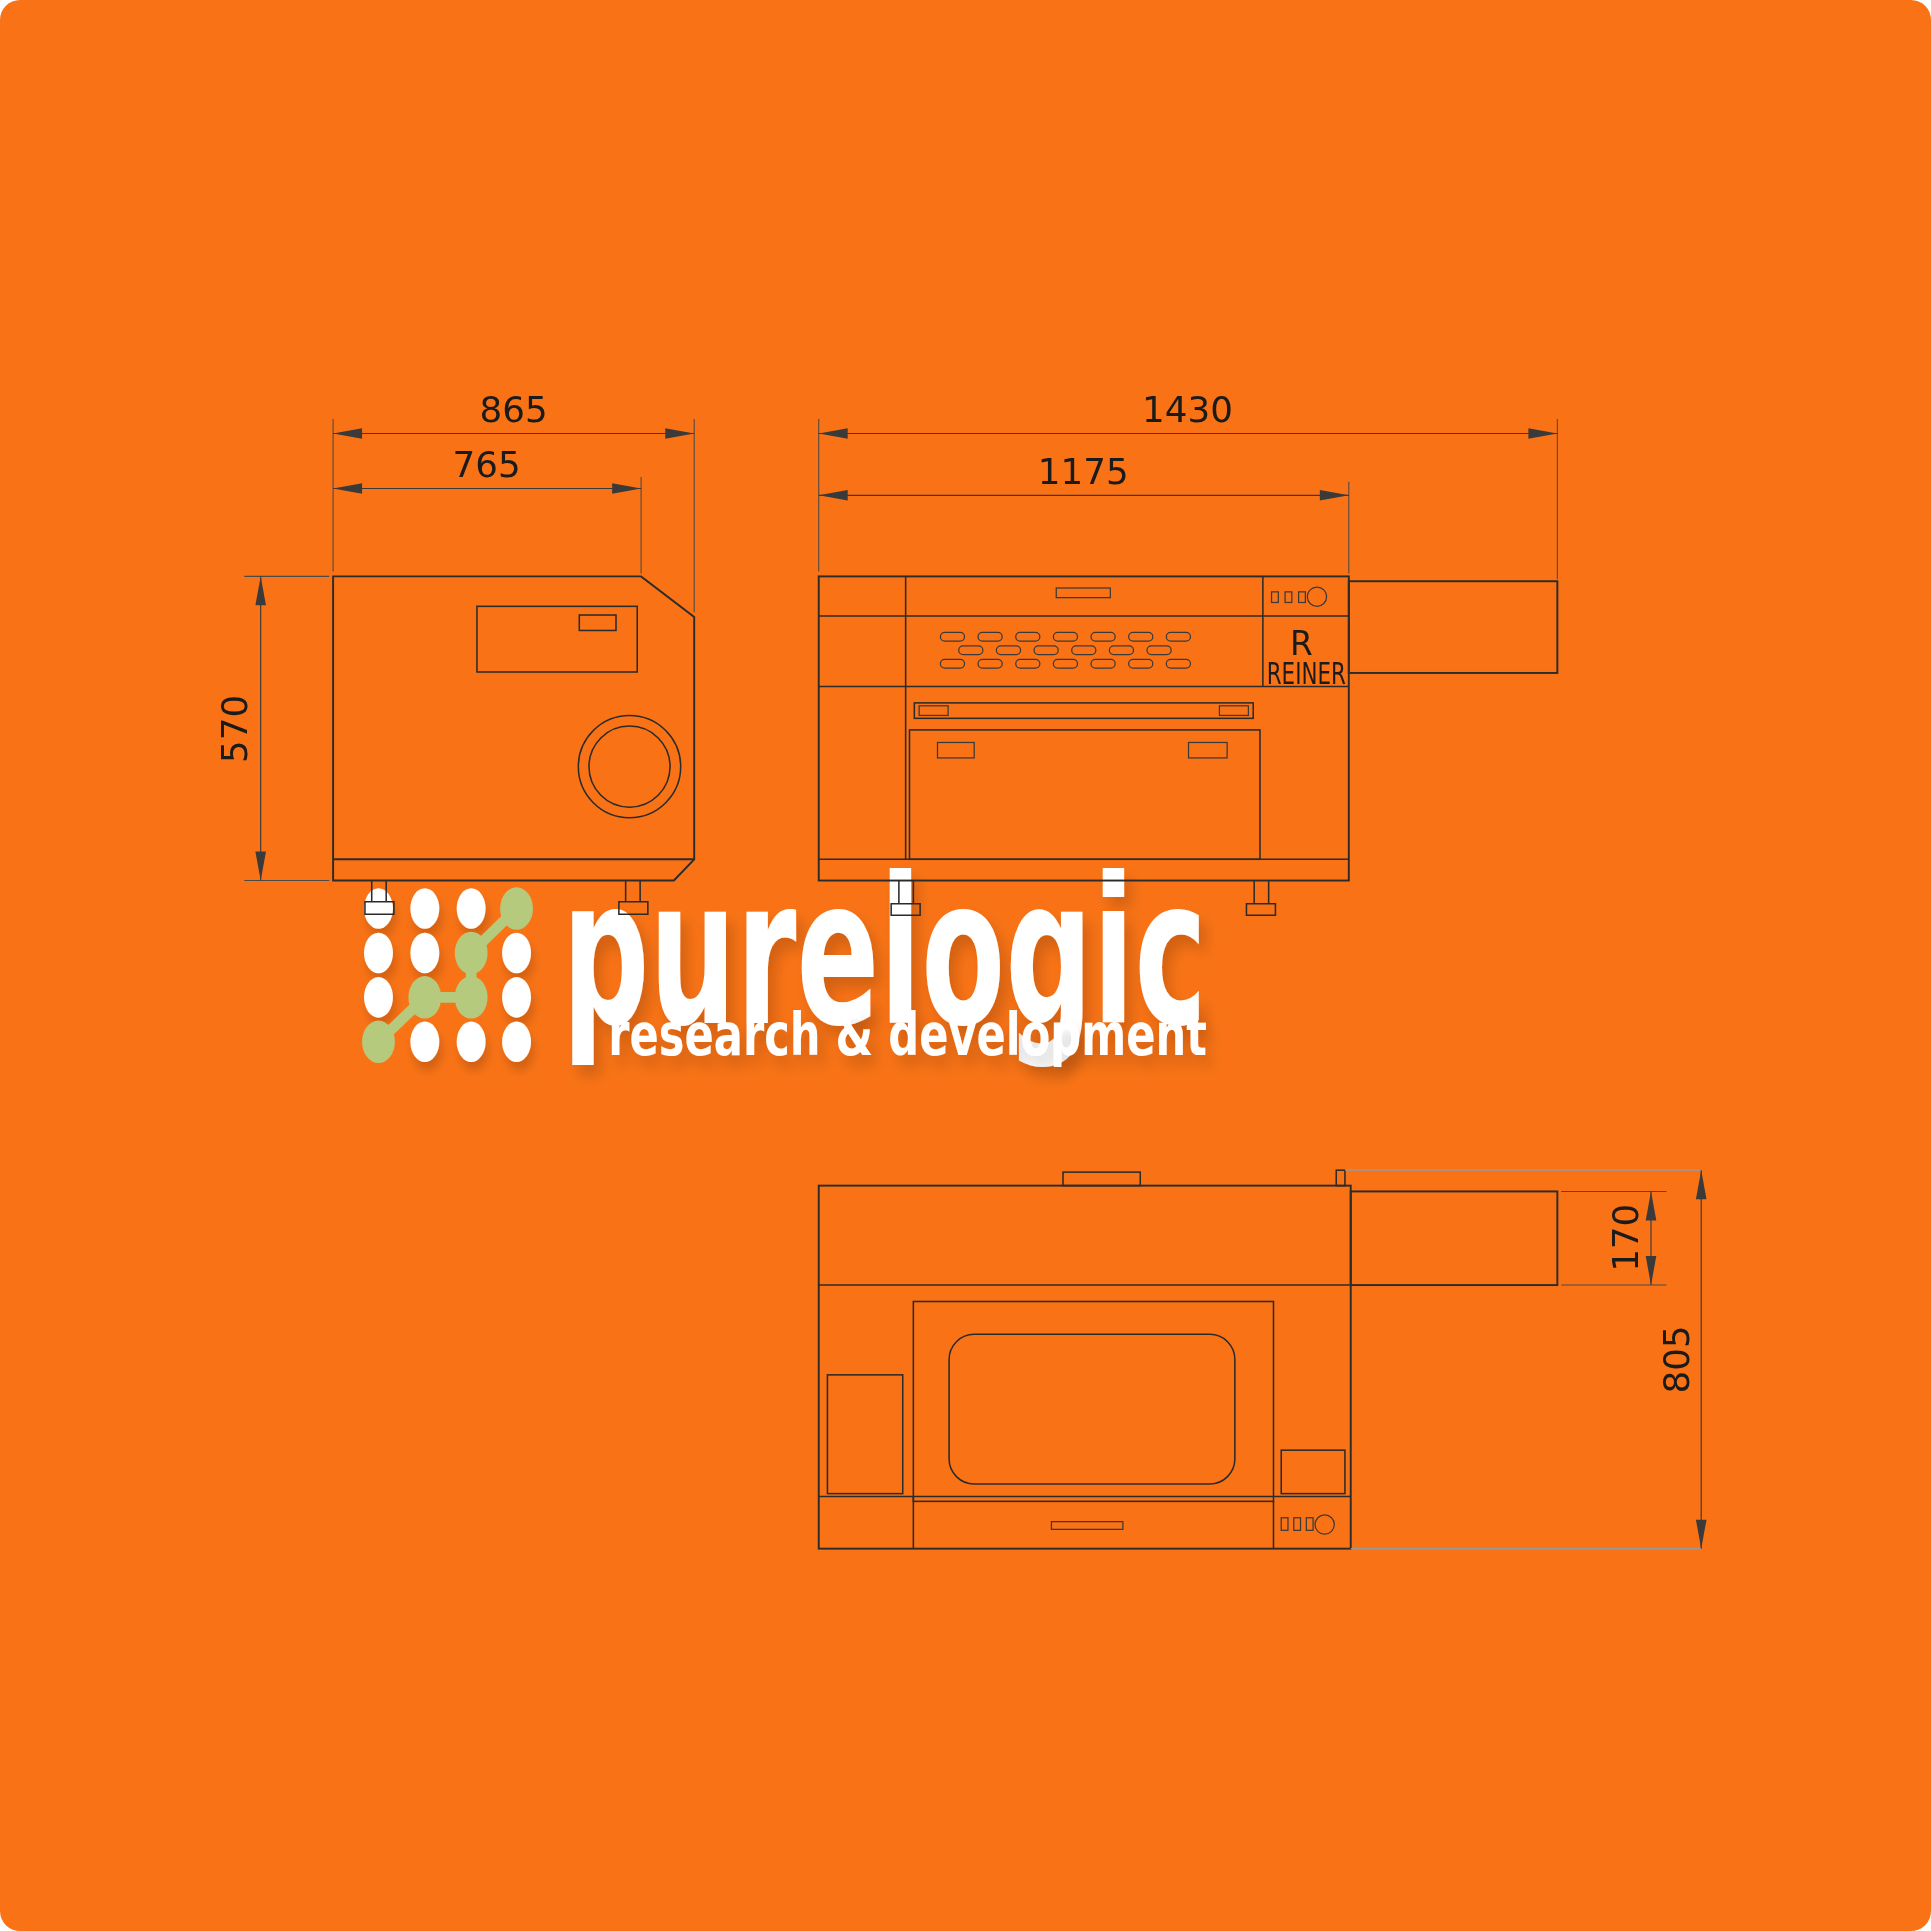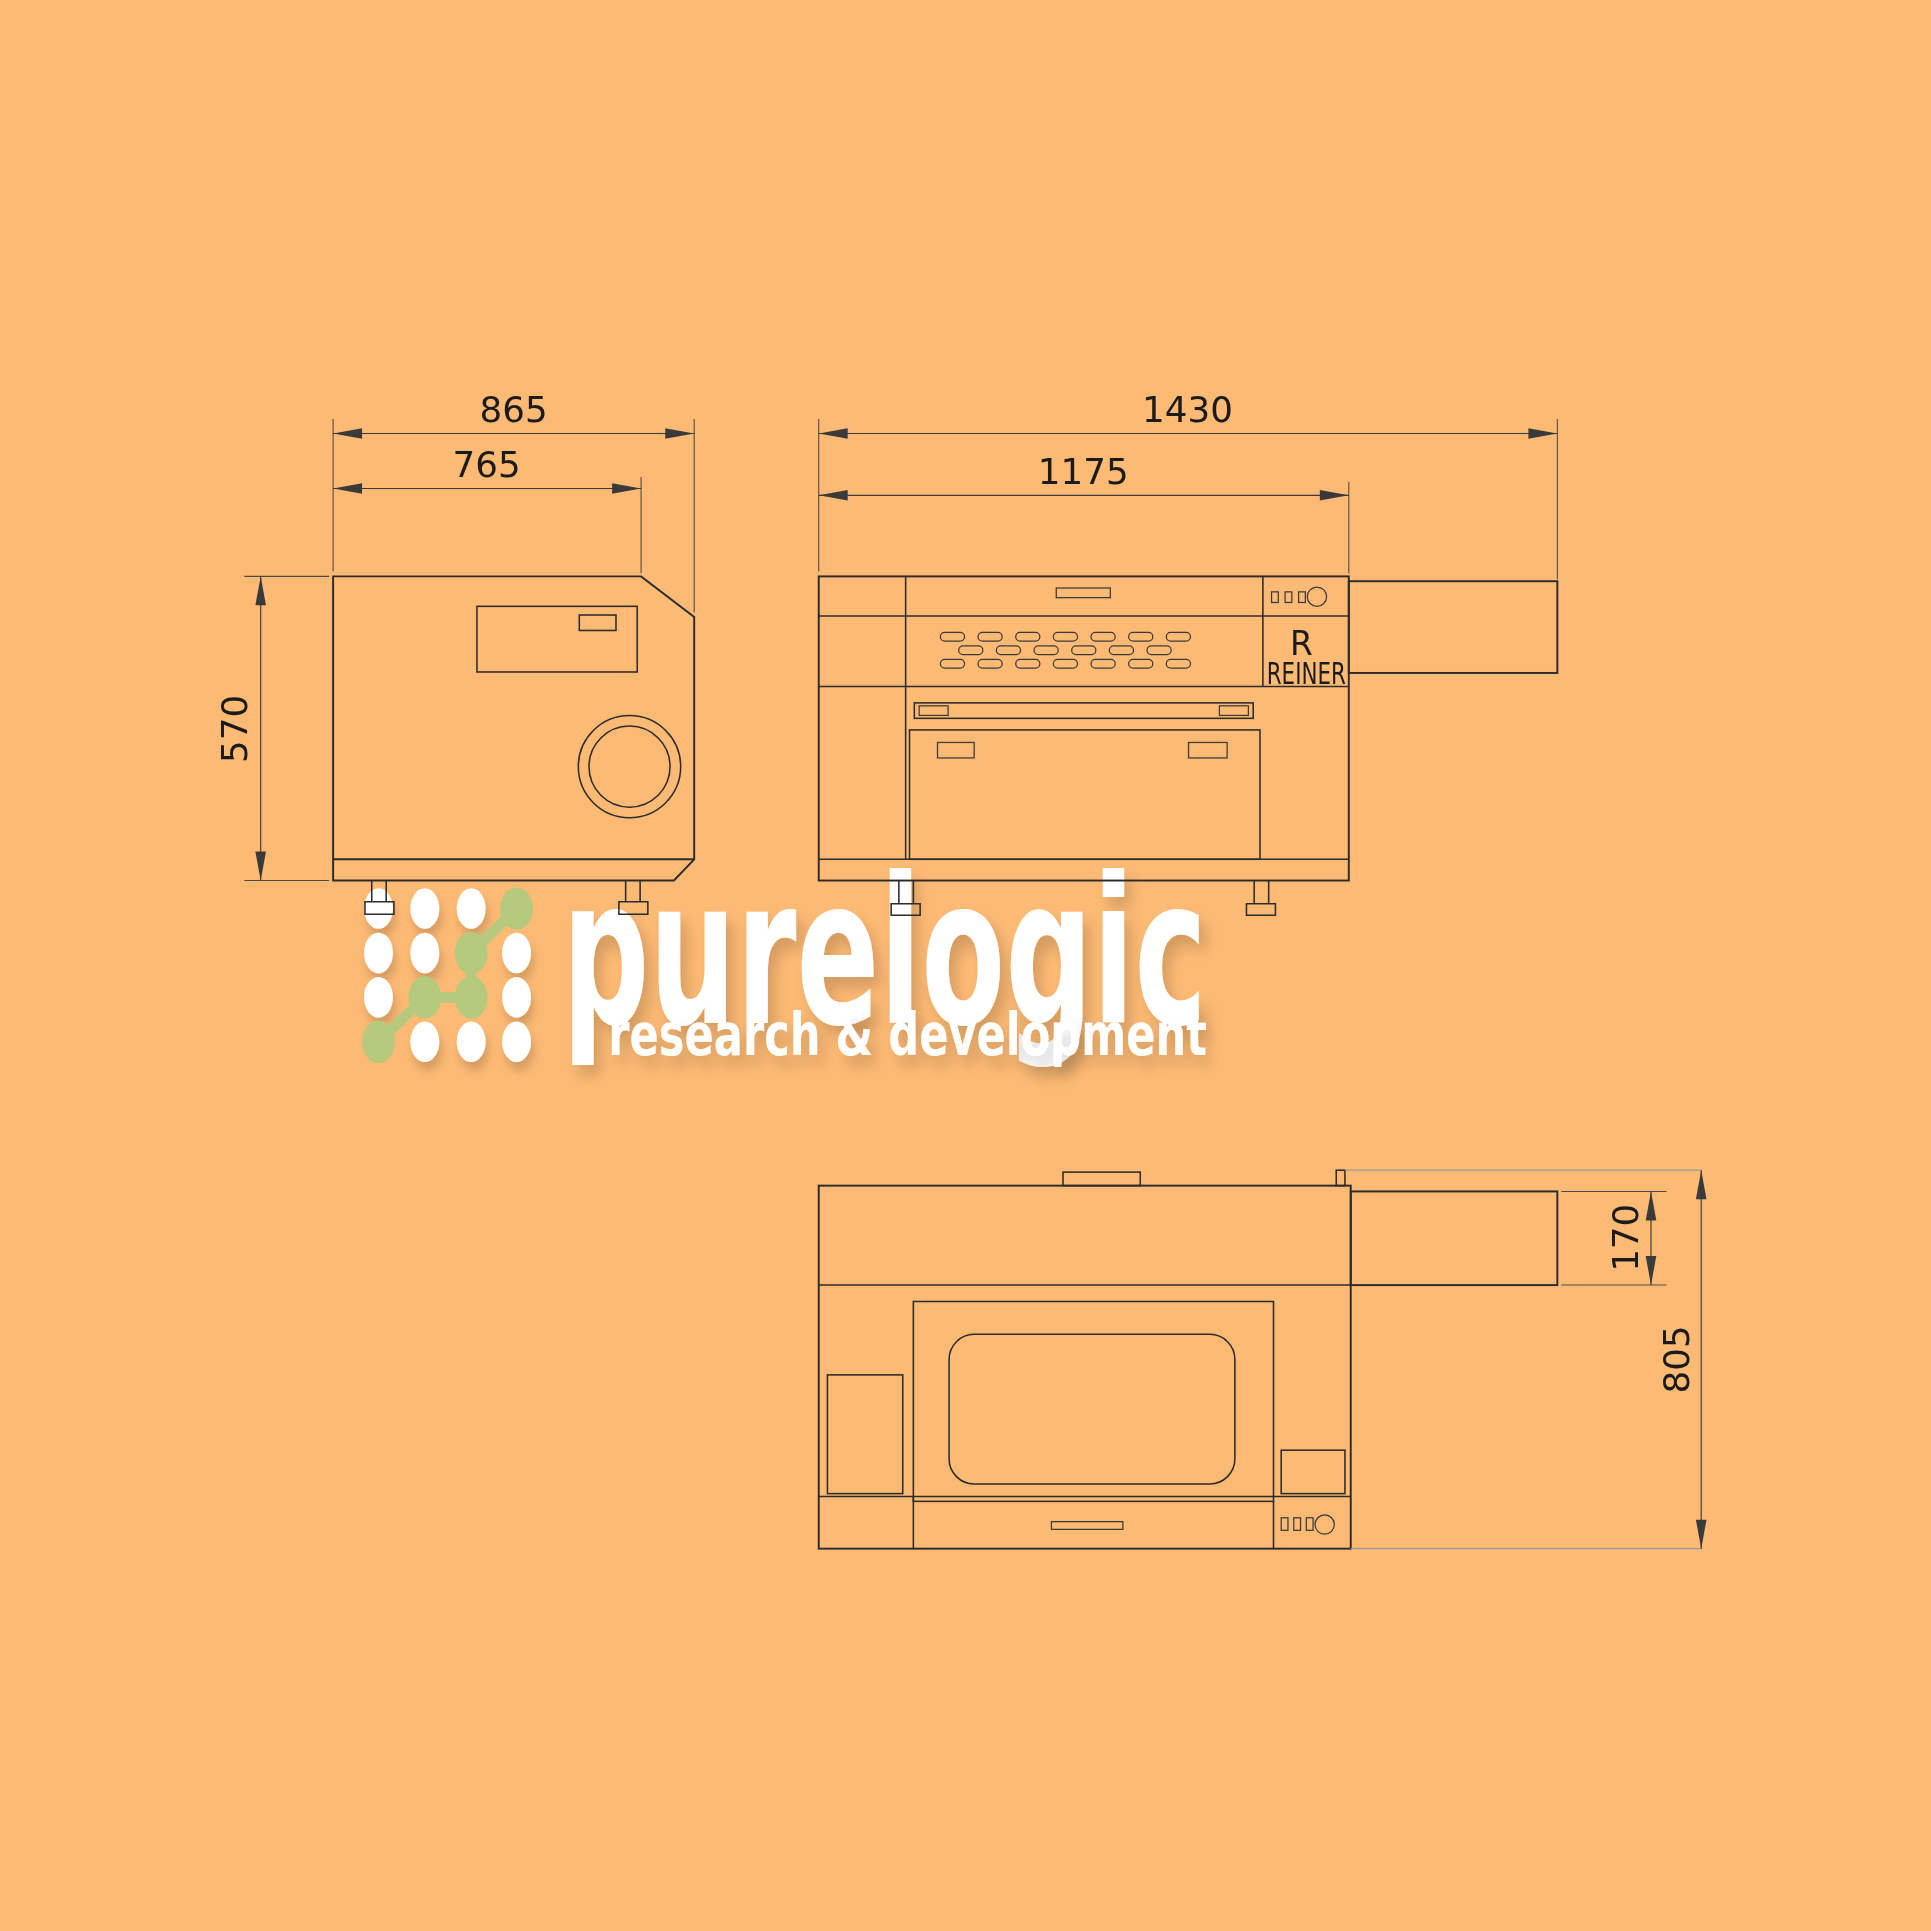--- a/index.html
+++ b/index.html
@@ -1,16 +1,16 @@
 <!DOCTYPE html>
 <html><head>
 <meta charset="utf-8">
 <style>
   html,body{margin:0;padding:0;background:#fff;}
-  .stage{width:1931px;height:1931px;position:relative;background:#fdba74;overflow:hidden;}
+  .stage{width:1931px;height:1931px;position:relative;background:#f97316;overflow:hidden;border-radius:20px;}
   svg{display:block;}
   .outline{fill:none;stroke:#2b2b2b;stroke-width:2;}
   .detail{fill:none;stroke:#2b2b2b;stroke-width:1.6;}
   .fine{fill:none;stroke:#3a3a3a;stroke-width:1.3;}
   .dim{fill:none;stroke:#3a3a3a;stroke-width:1.2;}
   .ext{fill:none;stroke:#4a4a4a;stroke-width:1.1;}
   .thin{fill:none;stroke:#9a9a9a;stroke-width:1.2;}
   .dimtext{font-family:"DejaVu Sans","Liberation Sans",sans-serif;font-size:37px;fill:#1b1b1b;}
   .brandtext{font-family:"DejaVu Sans","Liberation Sans",sans-serif;fill:#1b1b1b;}
   .wm-title{font-family:"DejaVu Sans","Liberation Sans",sans-serif;font-weight:bold;}

